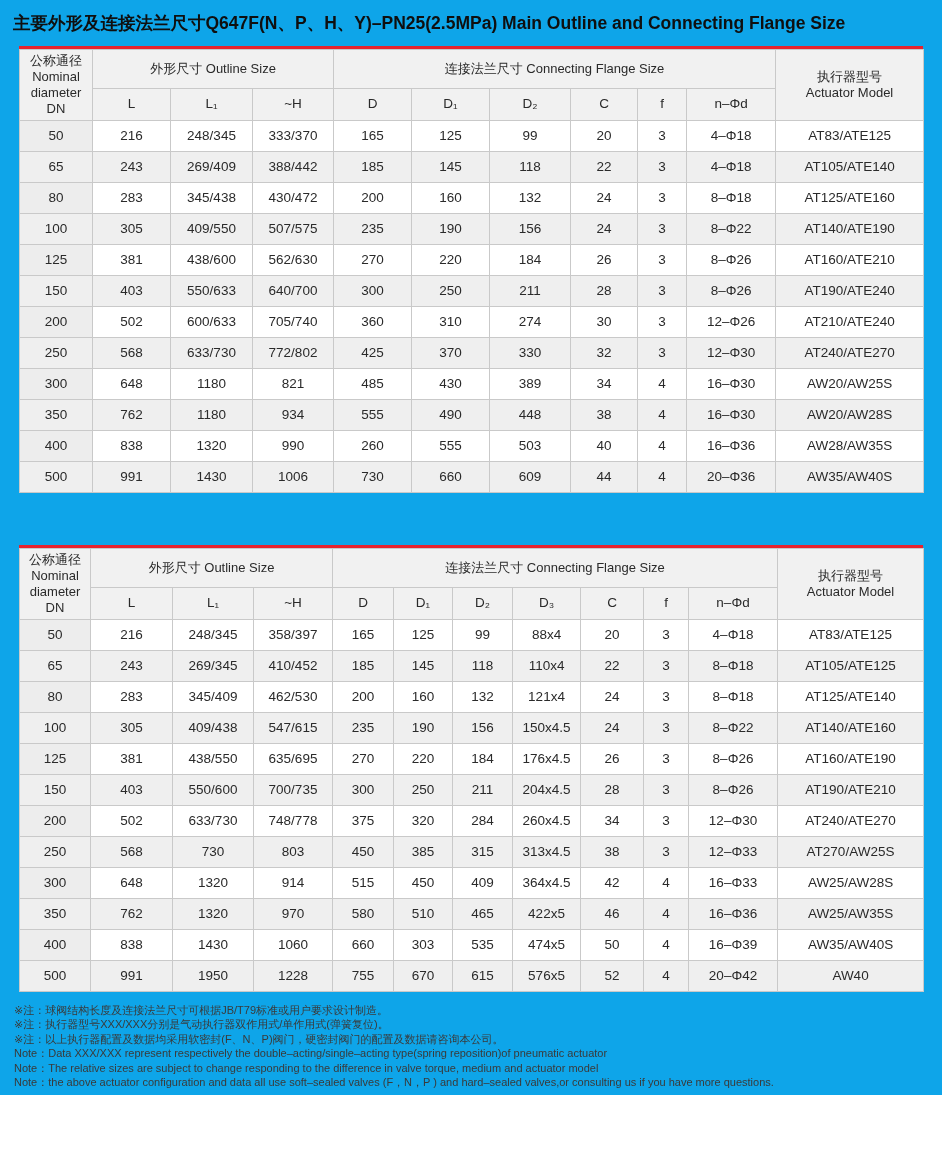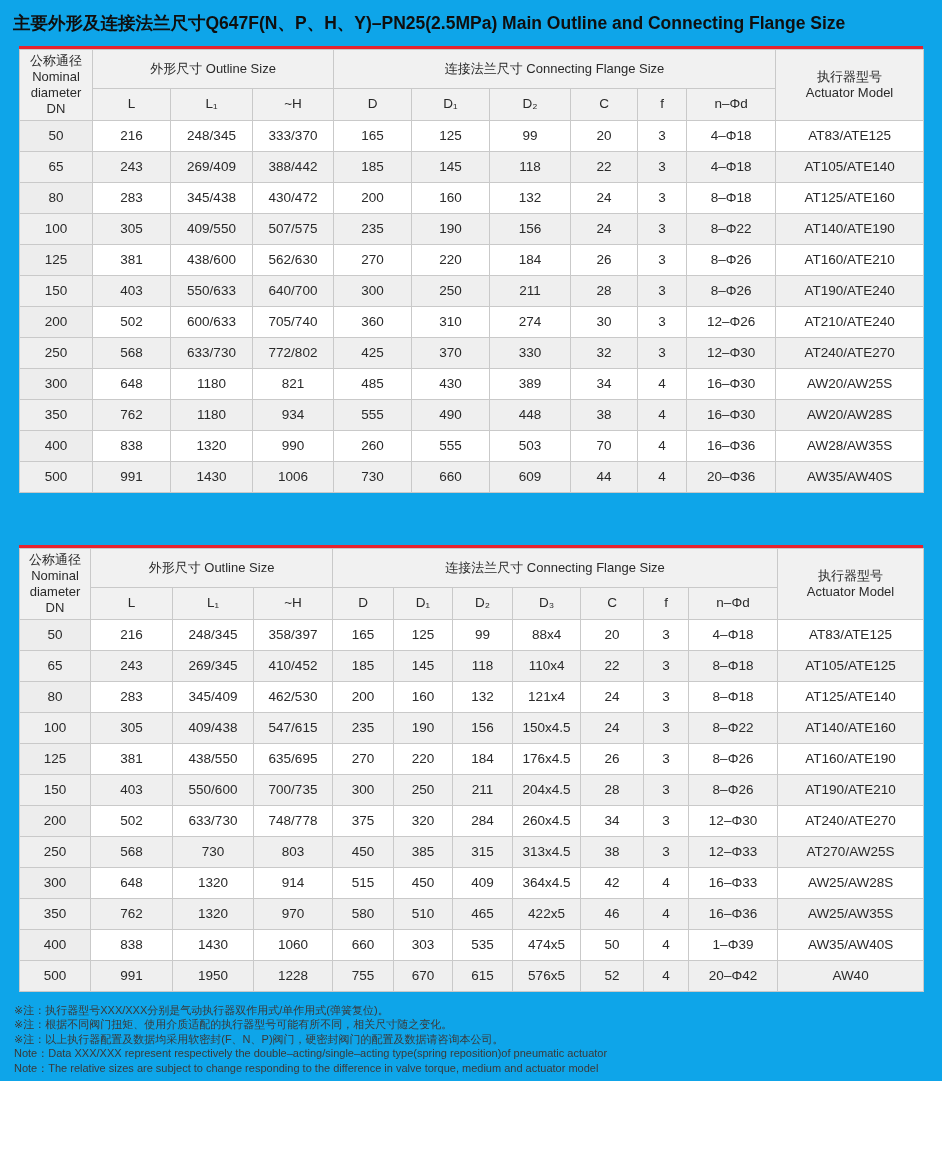--- a/index.html
+++ b/index.html
@@ -251,21 +251,21 @@
           <td>AW20/AW28S</td>
         </tr>
         <tr>
           <td>400</td>
           <td>838</td>
           <td>1320</td>
           <td>990</td>
           <td>260</td>
           <td>555</td>
           <td>503</td>
-          <td>70</td>
+          <td>40</td>
           <td>4</td>
           <td>16–Φ36</td>
           <td>AW28/AW35S</td>
         </tr>
         <tr>
           <td>500</td>
           <td>991</td>
           <td>1430</td>
           <td>1006</td>
           <td>730</td>
@@ -467,41 +467,42 @@
           <td>400</td>
           <td>838</td>
           <td>1430</td>
           <td>1060</td>
           <td>660</td>
           <td>303</td>
           <td>535</td>
           <td>474x5</td>
           <td>50</td>
           <td>4</td>
-          <td>1–Φ39</td>
+          <td>16–Φ39</td>
           <td>AW35/AW40S</td>
         </tr>
         <tr>
           <td>500</td>
           <td>991</td>
           <td>1950</td>
           <td>1228</td>
           <td>755</td>
           <td>670</td>
           <td>615</td>
           <td>576x5</td>
           <td>52</td>
           <td>4</td>
           <td>20–Φ42</td>
           <td>AW40</td>
         </tr>
       </tbody>
   </table>
 
   <ul class="notes">
+    <li>※注：球阀结构长度及连接法兰尺寸可根据JB/T79标准或用户要求设计制造。</li>
     <li>※注：执行器型号XXX/XXX分别是气动执行器双作用式/单作用式(弹簧复位)。</li>
-    <li>※注：根据不同阀门扭矩、使用介质适配的执行器型号可能有所不同，相关尺寸随之变化。</li>
     <li>※注：以上执行器配置及数据均采用软密封(F、N、P)阀门，硬密封阀门的配置及数据请咨询本公司。</li>
     <li>Note：Data XXX/XXX represent respectively the double–acting/single–acting type(spring reposition)of pneumatic actuator</li>
     <li>Note：The relative sizes are subject to change responding to the difference in valve torque, medium and actuator model</li>
+    <li>Note：the above actuator  configuration and data  all use soft–sealed valves (F，N，P ) and  hard–sealed valves,or consulting us if you have more questions.</li>
   </ul>
 
 </div>
 
 </body></html>

